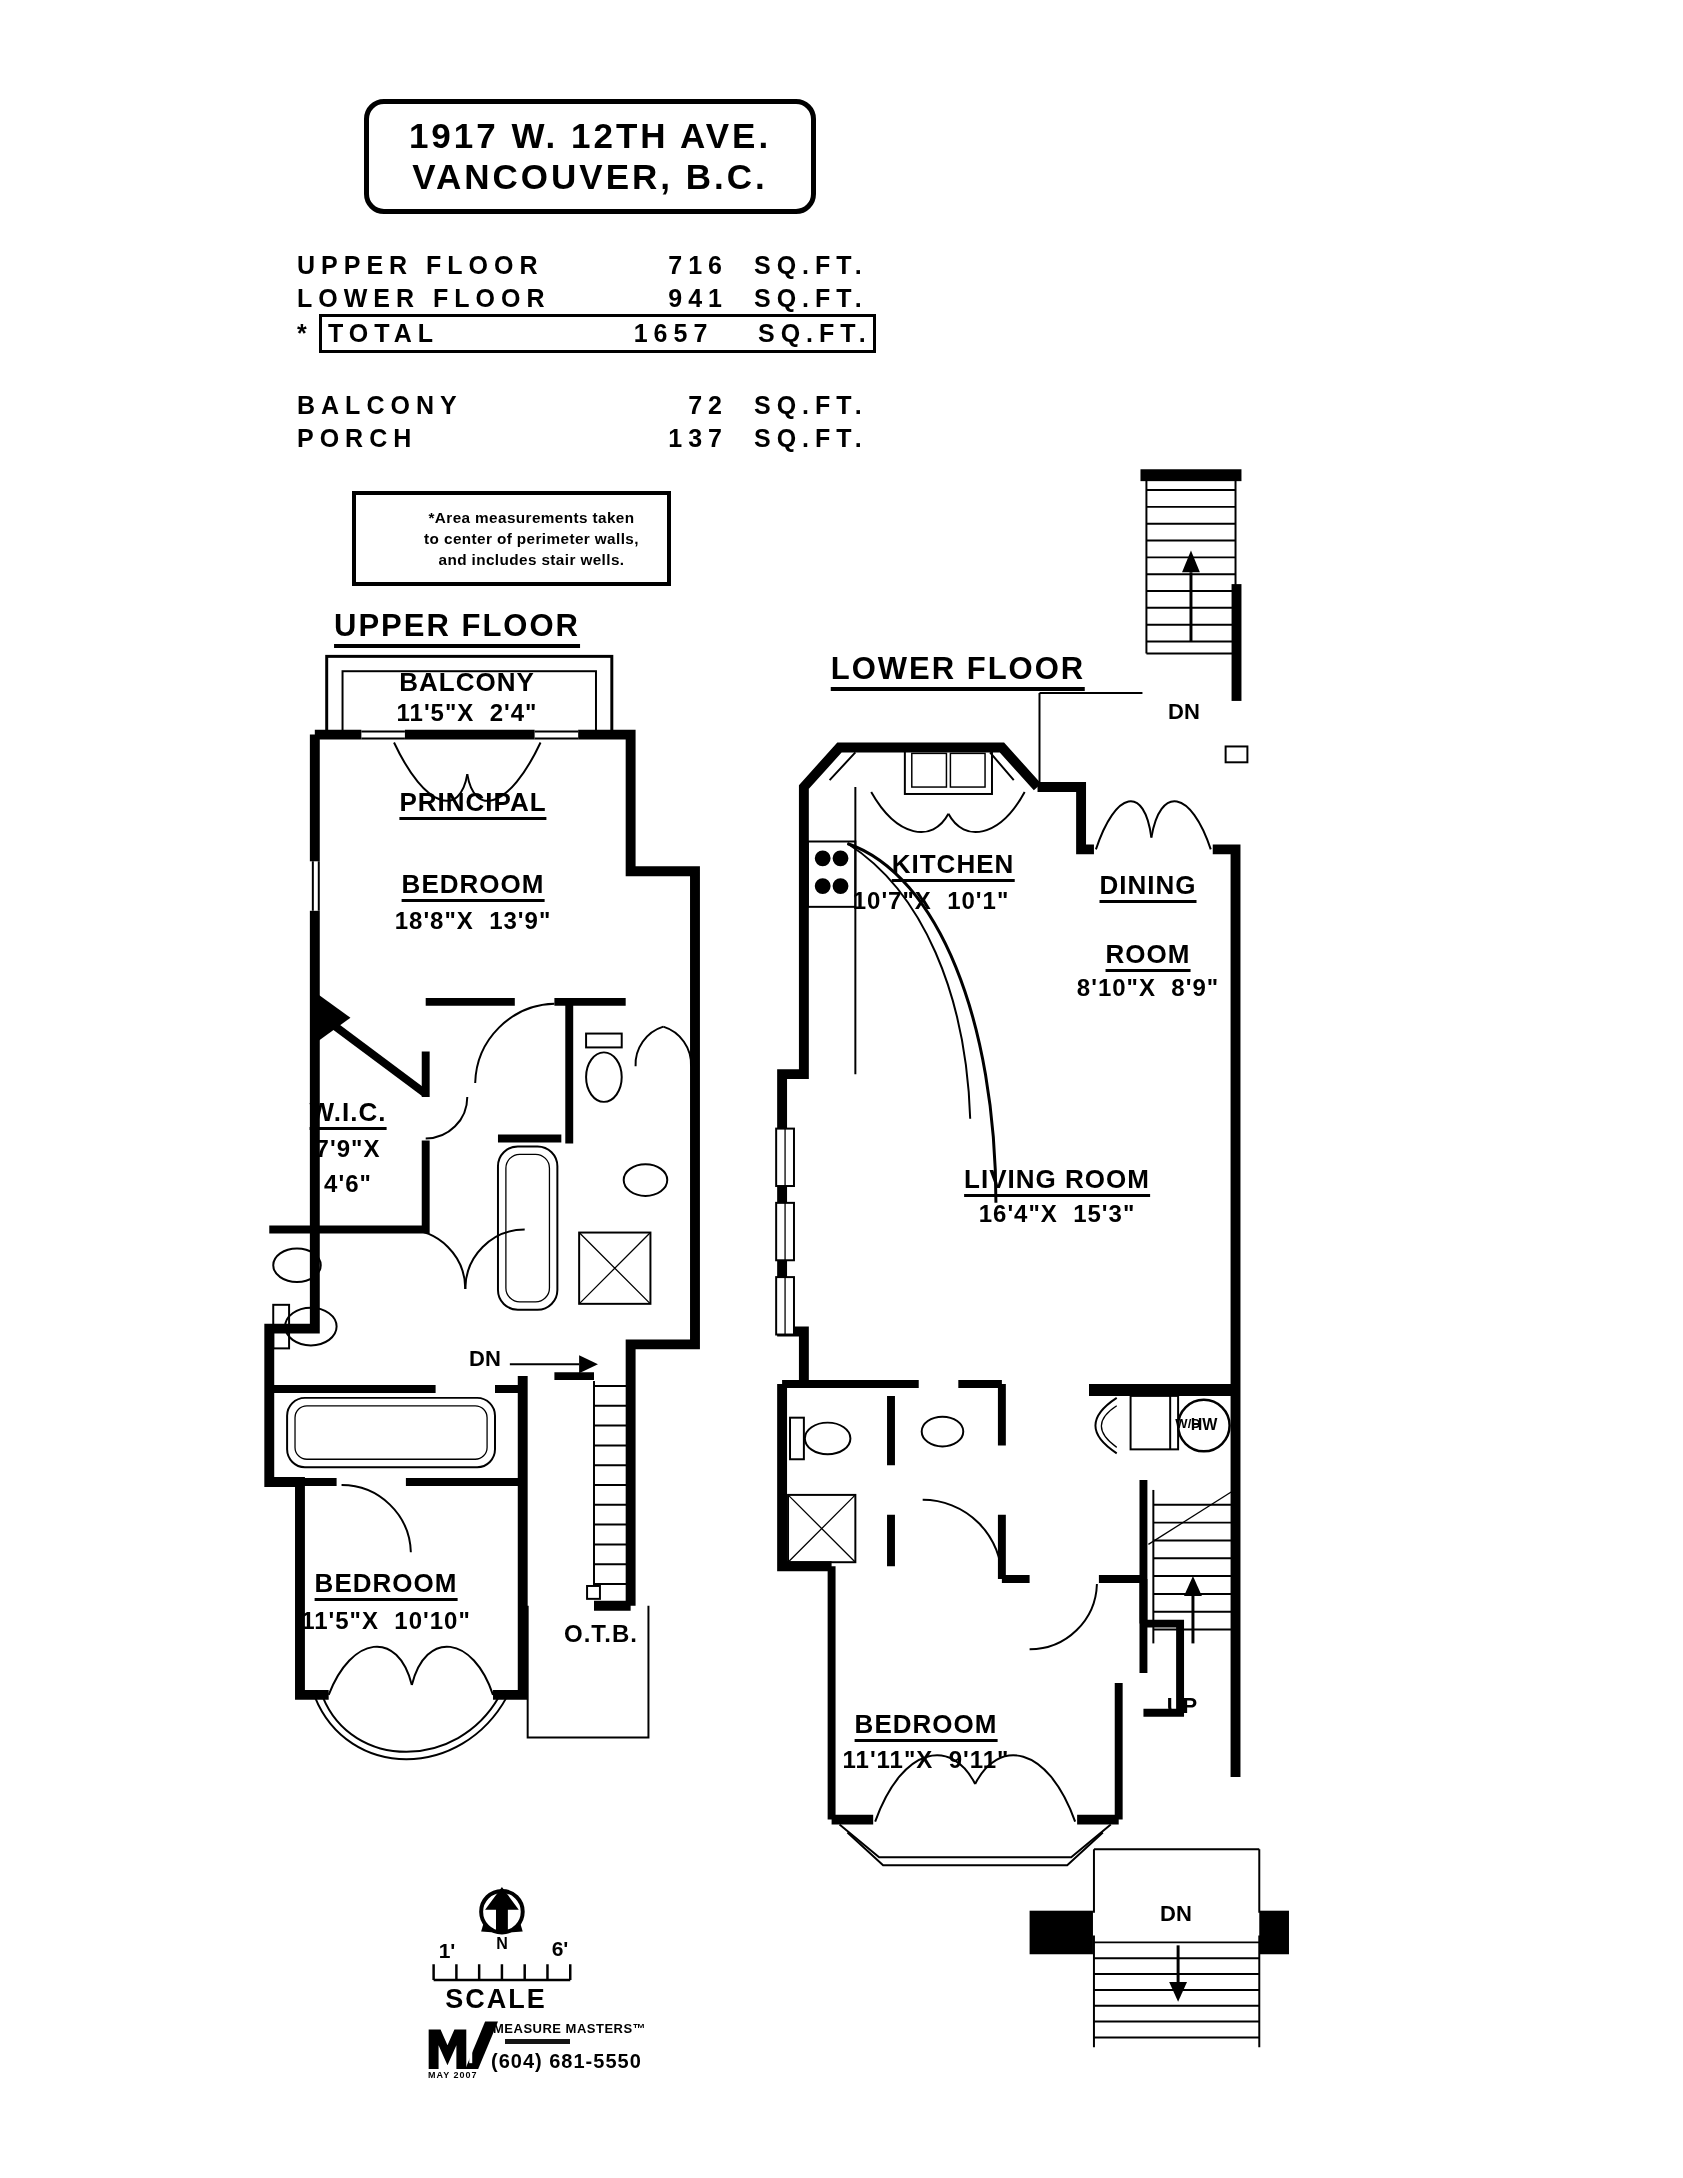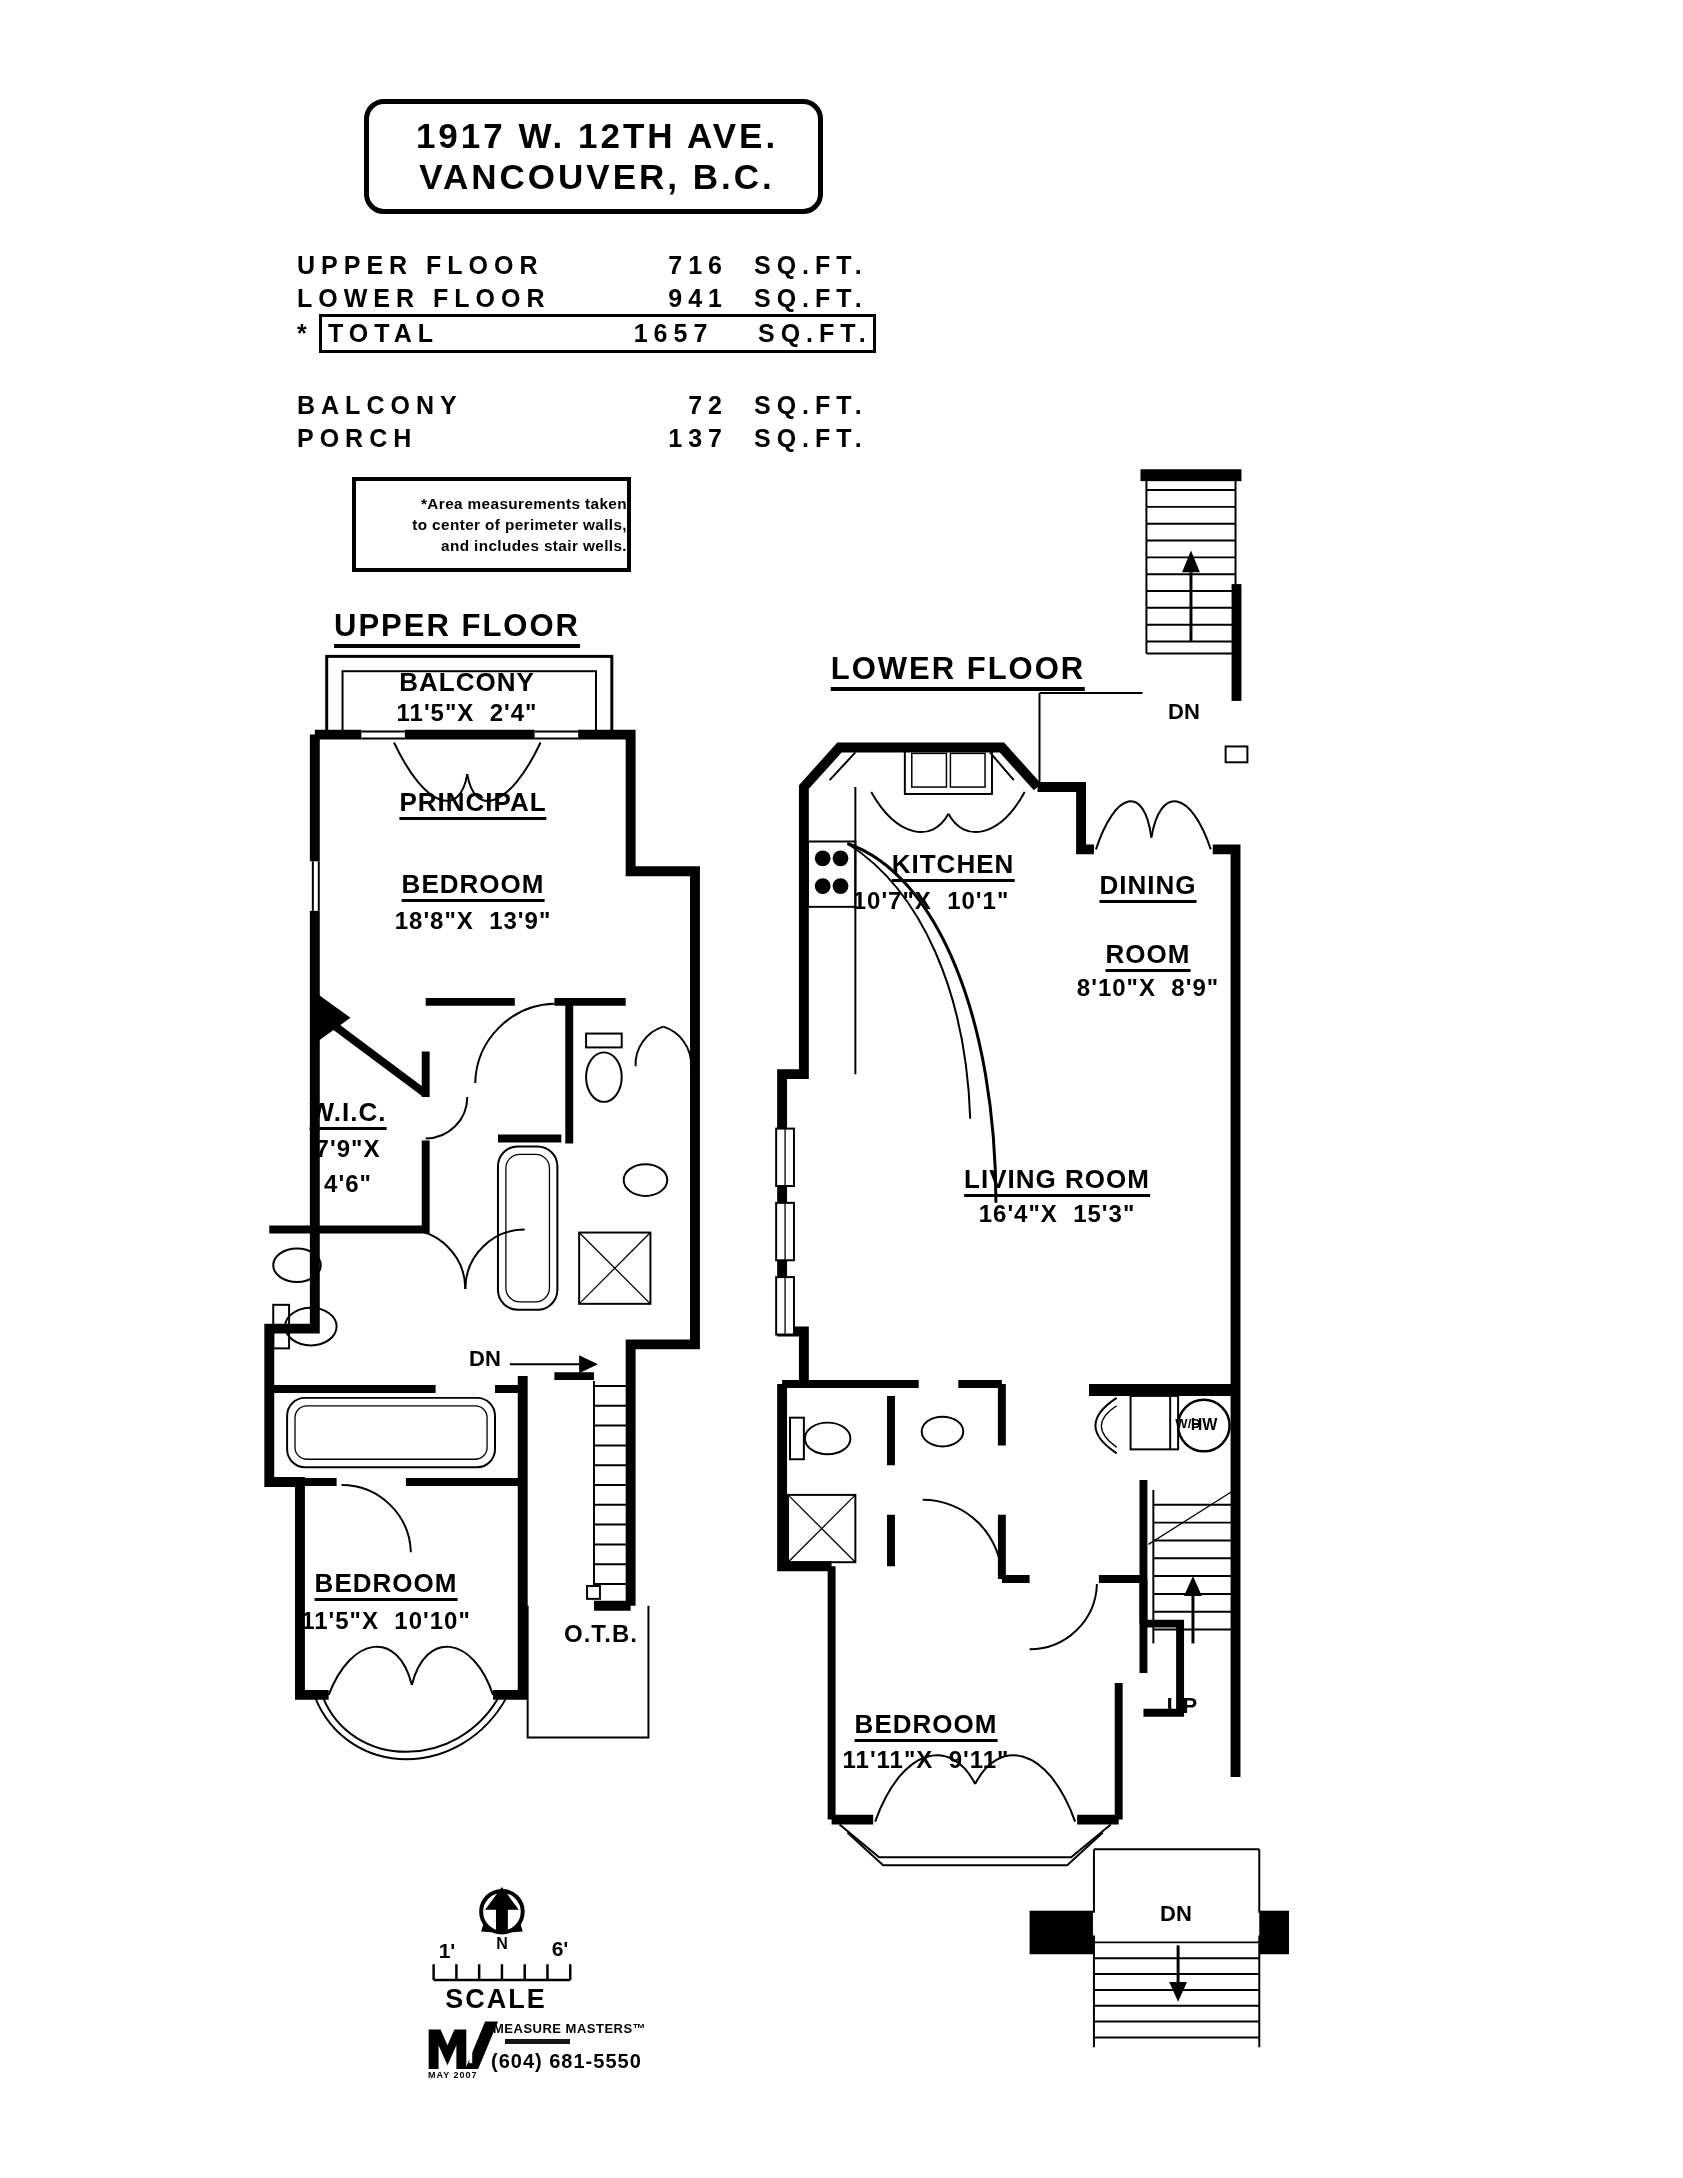--- a/index.html
+++ b/index.html
@@ -4,37 +4,37 @@
 <style>
   html,body{margin:0;padding:0;background:#fff;}
   .sheet{position:relative;width:1683px;height:2178px;background:#ffffff;overflow:hidden;
          font-family:"Liberation Sans",sans-serif;font-weight:bold;color:#000;}
   .plan-svg{position:absolute;left:0;top:0;z-index:1;}
   .t{position:absolute;z-index:3;white-space:pre;transform:translateX(-50%);line-height:1;}
   .tl{position:absolute;z-index:3;white-space:pre;line-height:1;}
   .u{border-bottom:3px solid #000;padding-bottom:2px;}
   .title-box{position:absolute;left:364px;top:99px;width:442px;height:105px;border:5px solid #000;
              border-radius:20px;z-index:3;display:flex;flex-direction:column;align-items:center;
-             justify-content:center;gap:1px;padding-left:7px;}
+             justify-content:center;gap:1px;}
   .title-line{font-size:35px;letter-spacing:3px;}
   .area-table{position:absolute;left:297px;top:249px;z-index:3;font-size:25px;letter-spacing:6px;}
   .area-row{display:flex;align-items:center;height:33px;}
   .area-row .lbl{width:312px;}
   .area-row .val{width:119px;text-align:right;}
   .area-row .unit{width:119px;padding-left:26px;}
   .row-gap{height:38px;}
   .total-wrap{display:flex;align-items:center;height:36px;}
   .star{width:22px;font-size:25px;}
   .total-box{display:flex;align-items:center;border:3px solid #000;padding:2px 4px 2px 6px;}
   .total-box .lbl{width:287px;}
   .total-box .val{width:117px;text-align:center;}
   .total-box .unit{width:111px;padding-left:26px;}
-  .note-box{position:absolute;left:352px;top:477px;width:271px;height:87px;border:4px solid #000;z-index:3;
-            display:flex;flex-direction:column;align-items:flex-end;justify-content:center;gap:3px;
-            font-size:15.3px;letter-spacing:0.4px;}
+  .note-box{position:absolute;left:352px;top:491px;width:271px;height:87px;border:4px solid #000;z-index:3;
+            display:flex;flex-direction:column;align-items:center;justify-content:center;gap:3px;
+            font-size:15.3px;letter-spacing:0.4px;padding-left:40px;}
   .h-floor{font-size:31px;letter-spacing:2px;border-bottom:4px solid #000;padding-bottom:3px;}
   .room{font-size:26px;letter-spacing:1px;}
   .dim{font-size:24px;letter-spacing:1px;}
   .small{font-size:22px;}
   .blur-line{position:absolute;z-index:3;background:#151515;}
 </style>
 </head>
 <body>
 
 <div class="sheet">

